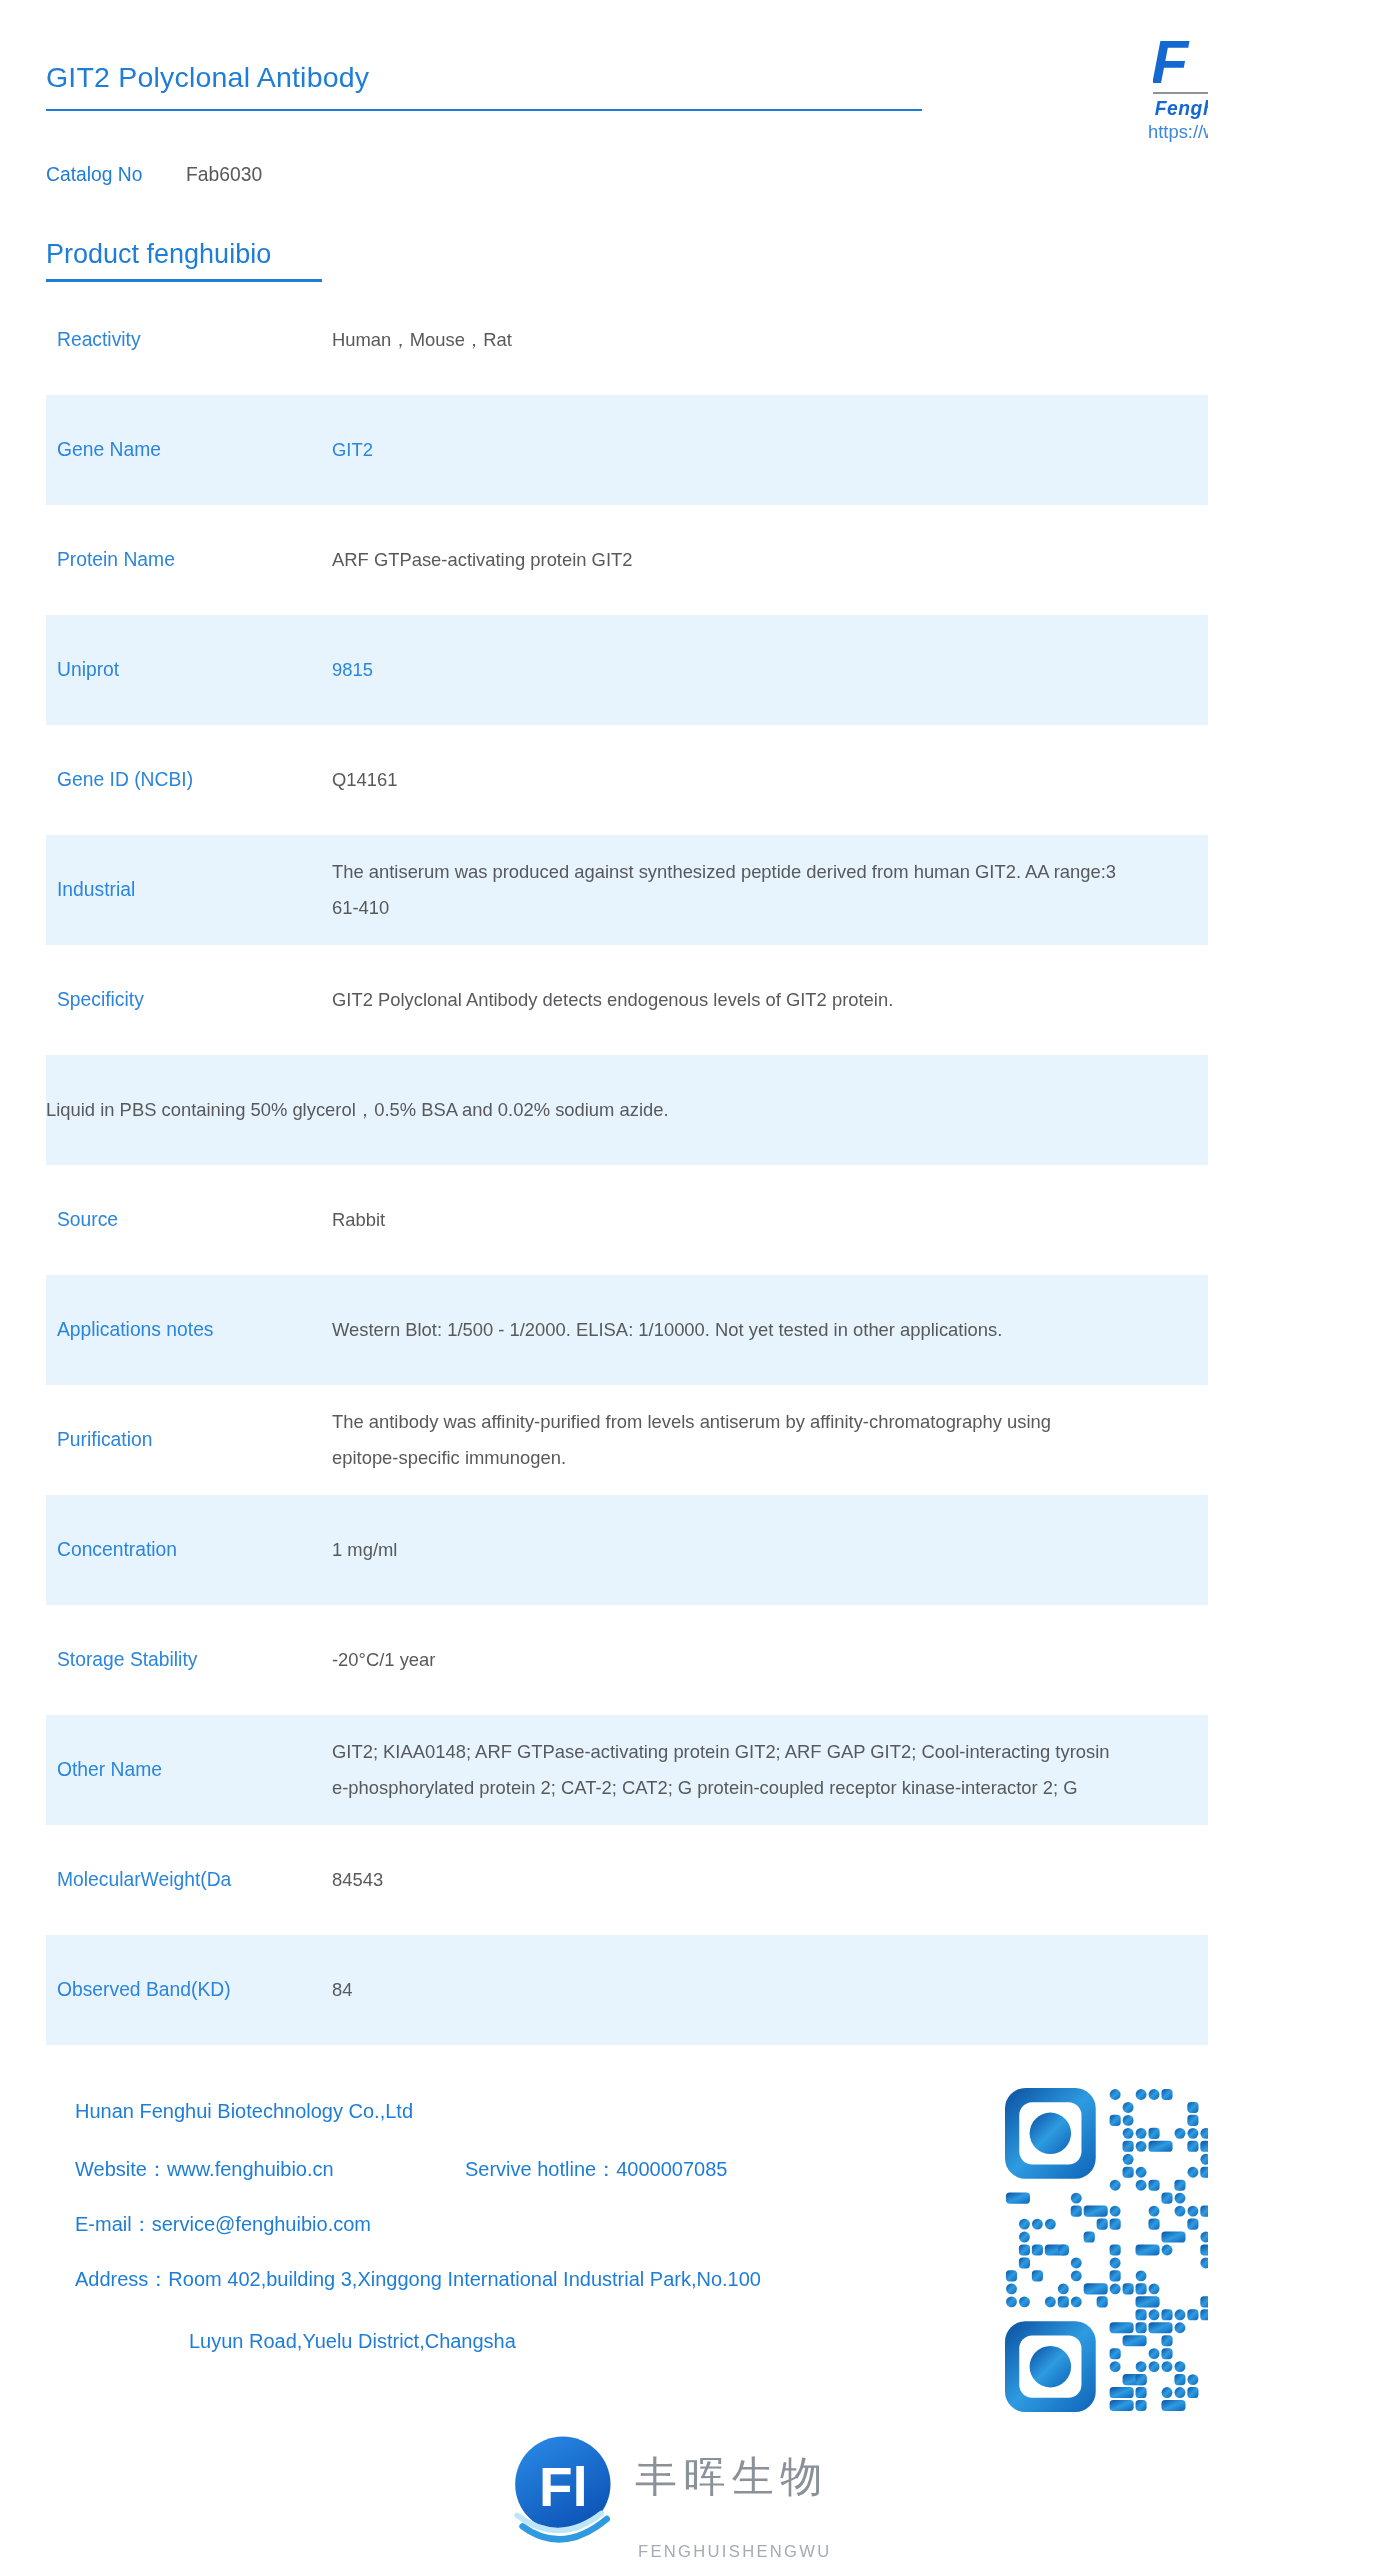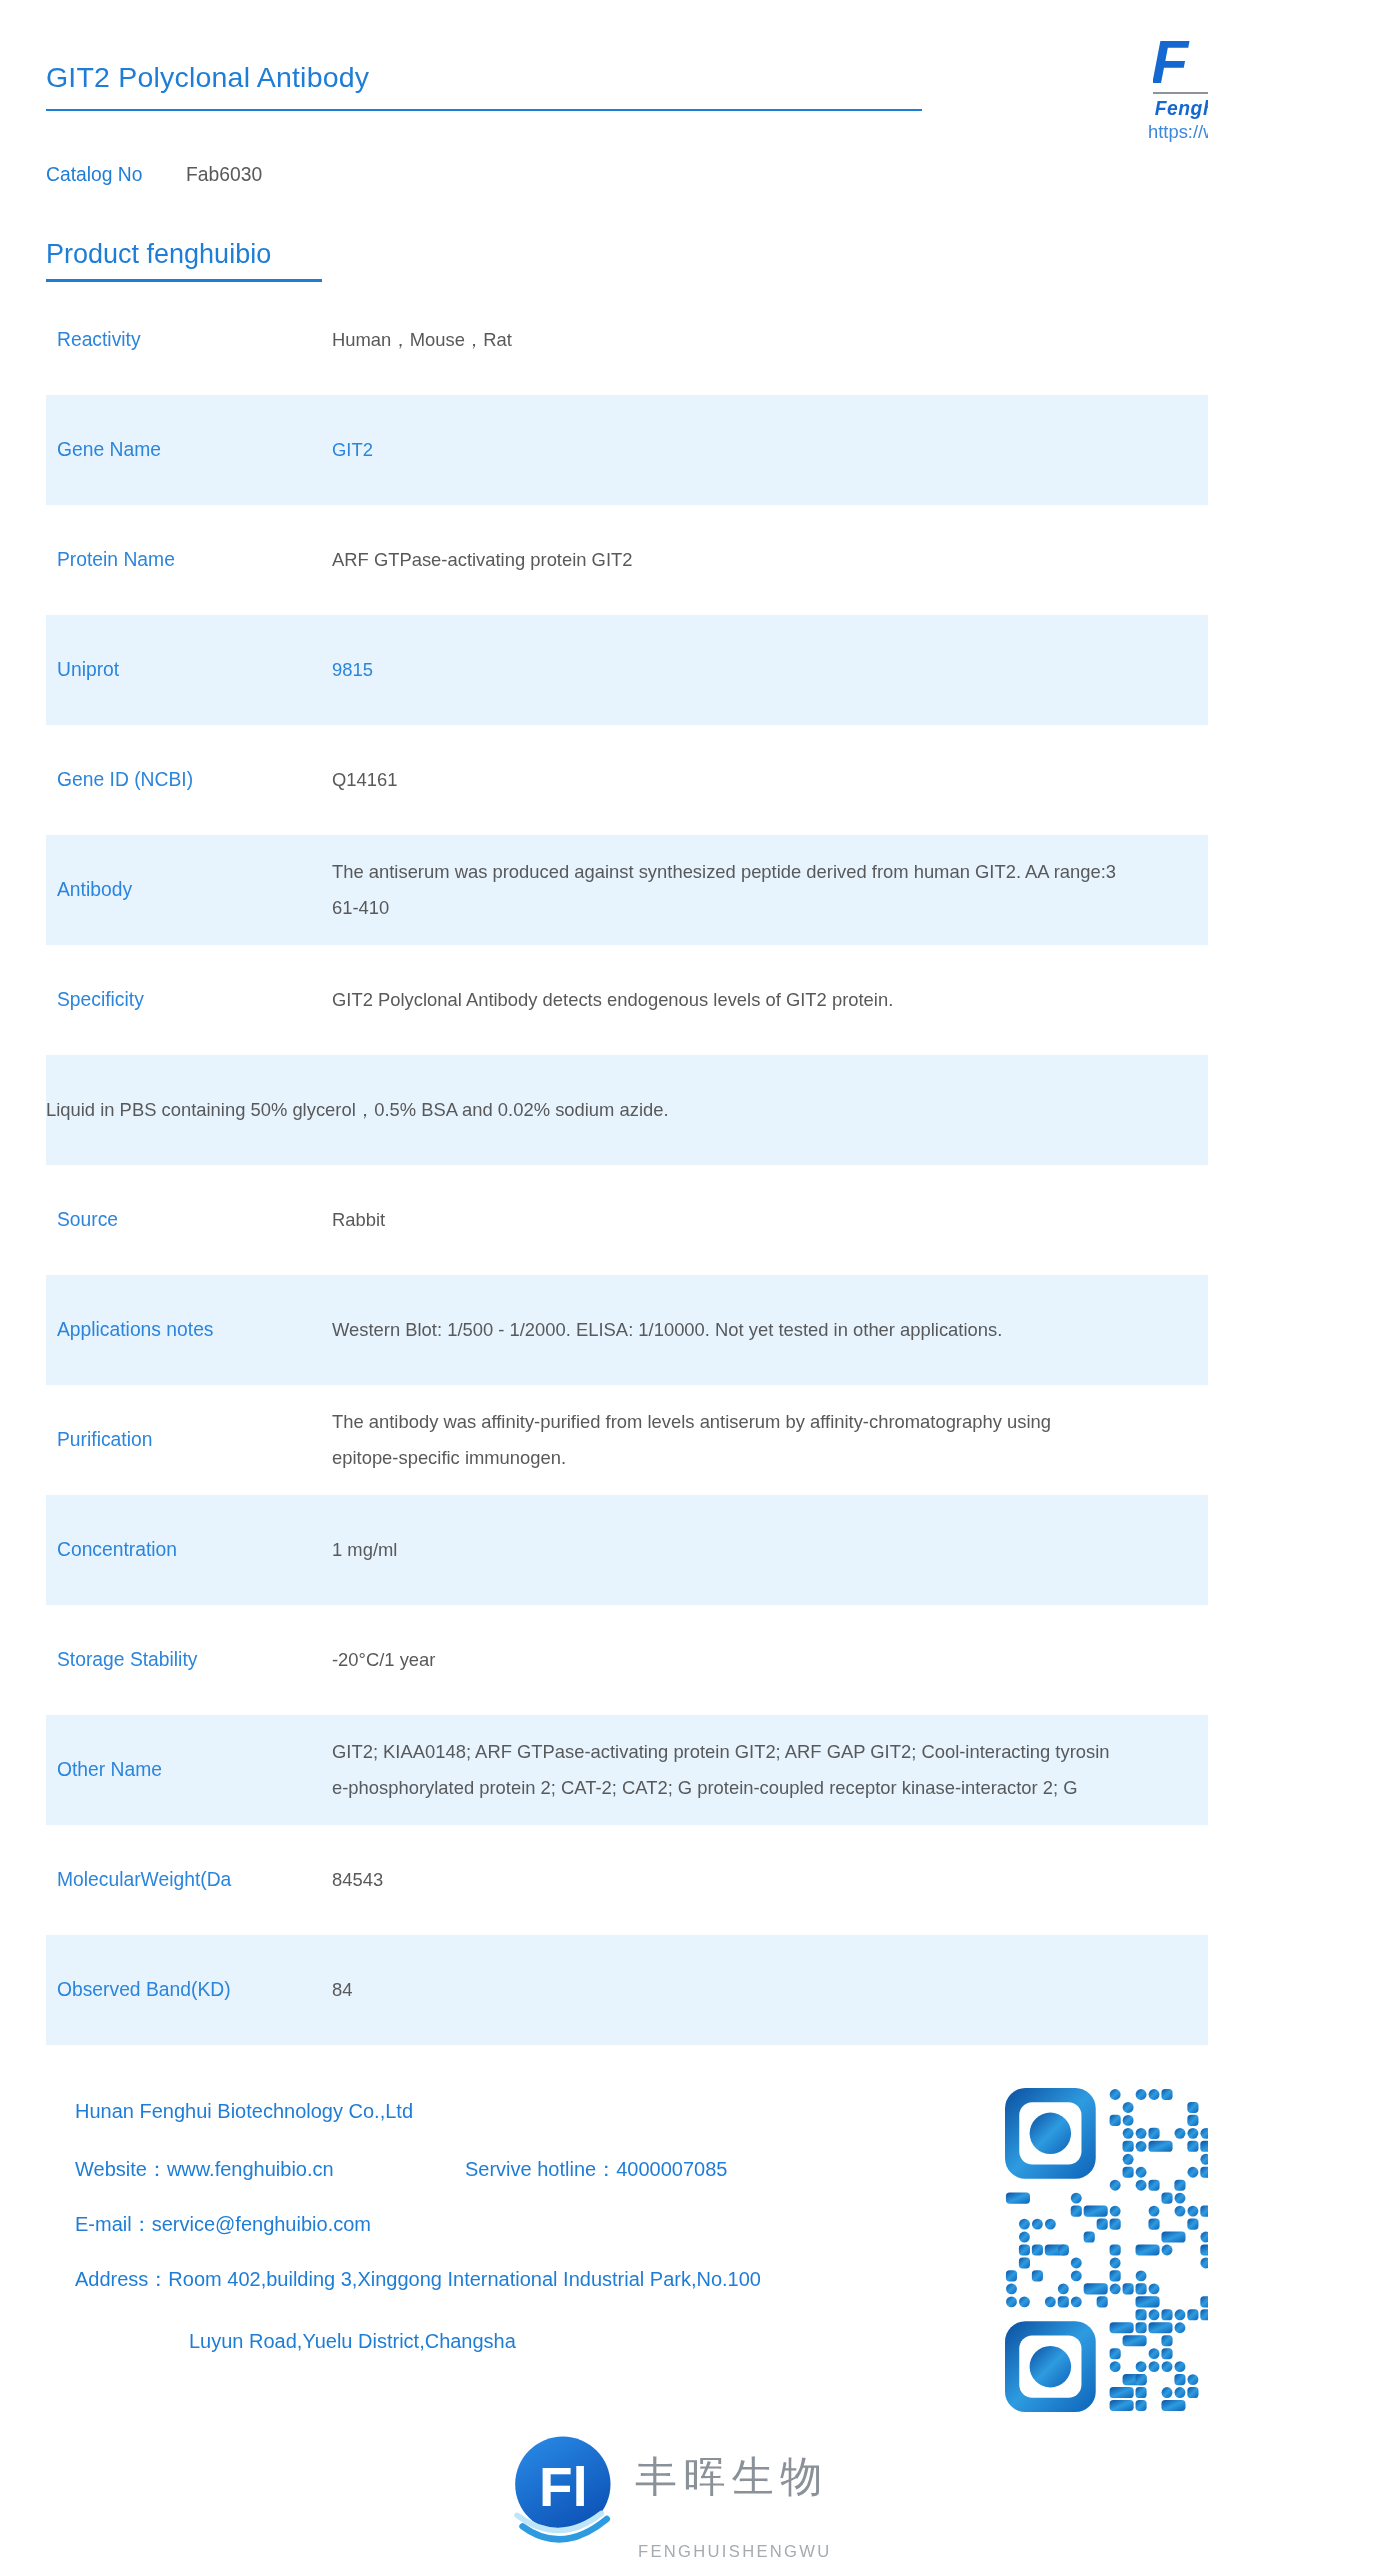--- a/index.html
+++ b/index.html
@@ -104,21 +104,21 @@
     </div>
       <div class="trow">
       <div class="trow-label">Uniprot</div>
       <div class="trow-value link">9815</div>
     </div>
       <div class="trow">
       <div class="trow-label">Gene ID (NCBI)</div>
       <div class="trow-value">Q14161</div>
     </div>
       <div class="trow">
-      <div class="trow-label">Antibody</div>
+      <div class="trow-label">Industrial</div>
       <div class="trow-value">The antiserum was produced against synthesized peptide derived from human GIT2. AA range:3
 61-410</div>
     </div>
       <div class="trow">
       <div class="trow-label">Specificity</div>
       <div class="trow-value">GIT2 Polyclonal Antibody detects endogenous levels of GIT2 protein.</div>
     </div>
       <div class="trow">
       <div class="trow-value">Liquid in PBS containing 50% glycerol，0.5% BSA and 0.02% sodium azide.</div>
     </div>

